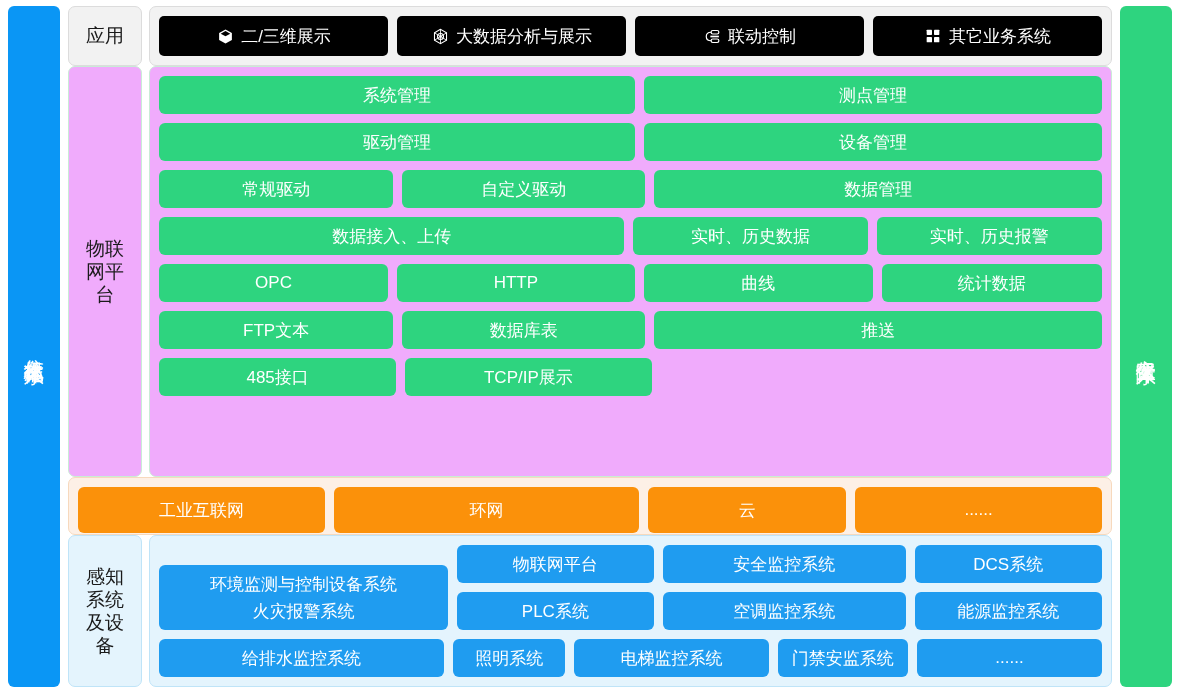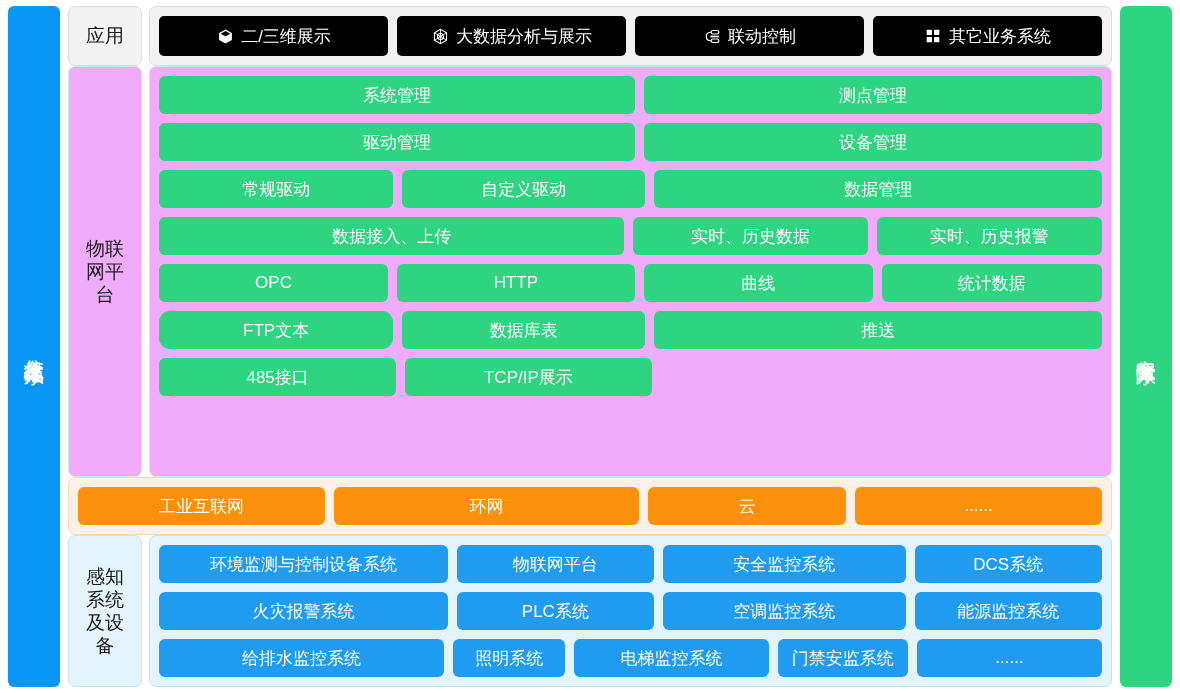--- a/index.html
+++ b/index.html
@@ -142,21 +142,21 @@
     align-items: center;
     justify-content: center;
     width: 18px;
     height: 18px;
     flex: 0 0 18px;
   }
 
   
   .box.green { background: #2ed47f; height: 38px; }
   
-  .box.orange { background: #fb910a; height: 38px; }
+  .box.orange { background: #fb910a; height: 46px; }
   
   .box.blue { background: #1f9cf0; height: 38px; }
 
   .platform-body .row { height: 38px; }
   .transport-body .row { height: 38px; }
   .perception-body .row { height: 38px; }
 </style>
 </head>
 <body>
 
@@ -242,21 +242,21 @@
             <div class="box green" style="flex: 25 1 0px;">实时、历史数据</div>
             <div class="box green" style="flex: 24 1 0px;">实时、历史报警</div>
           </div>
           <div class="row">
             <div class="box green" style="flex: 25 1 0px;">OPC</div>
             <div class="box green" style="flex: 26 1 0px;">HTTP</div>
             <div class="box green" style="flex: 25 1 0px;">曲线</div>
             <div class="box green" style="flex: 24 1 0px;">统计数据</div>
           </div>
           <div class="row">
-            <div class="box green" style="flex: 25 1 0px; border-radius: 11px;">FTP文本</div>
+            <div class="box green" style="flex: 25 1 0px;">FTP文本</div>
             <div class="box green" style="flex: 26 1 0px;">数据库表</div>
             <div class="box green" style="flex: 49 1 0px;">推送</div>
           </div>
           <div class="row">
             <div class="box green" style="flex: 25 1 0px;">485接口</div>
             <div class="box green" style="flex: 26 1 0px;">TCP/IP展示</div>
             <div style="flex: 49 1 0px;"></div>
           </div>
         </div>
     </div>
@@ -271,21 +271,21 @@
           </div>
       </div>
     </div>
 
     <div class="layer theme-perception">
       <div class="layer-label">
         <span>感知系统及设备</span>
       </div>
       <div class="layer-body perception-body" id="perception-body">
           <div class="row">
-            <div class="box blue" style="flex: 30 1 0px;">环境监测与控制设备系统</div>
+            <div class="box blue" style="flex: 30 1 0px; margin-top: 20px;">环境监测与控制设备系统</div>
             <div class="box blue" style="flex: 20 1 0px;">物联网平台</div>
             <div class="box blue" style="flex: 25 1 0px;">安全监控系统</div>
             <div class="box blue" style="flex: 19 1 0px;">DCS系统</div>
           </div>
           <div class="row">
             <div class="box blue" style="flex: 30 1 0px;">火灾报警系统</div>
             <div class="box blue" style="flex: 20 1 0px;">PLC系统</div>
             <div class="box blue" style="flex: 25 1 0px;">空调监控系统</div>
             <div class="box blue" style="flex: 19 1 0px;">能源监控系统</div>
           </div>

